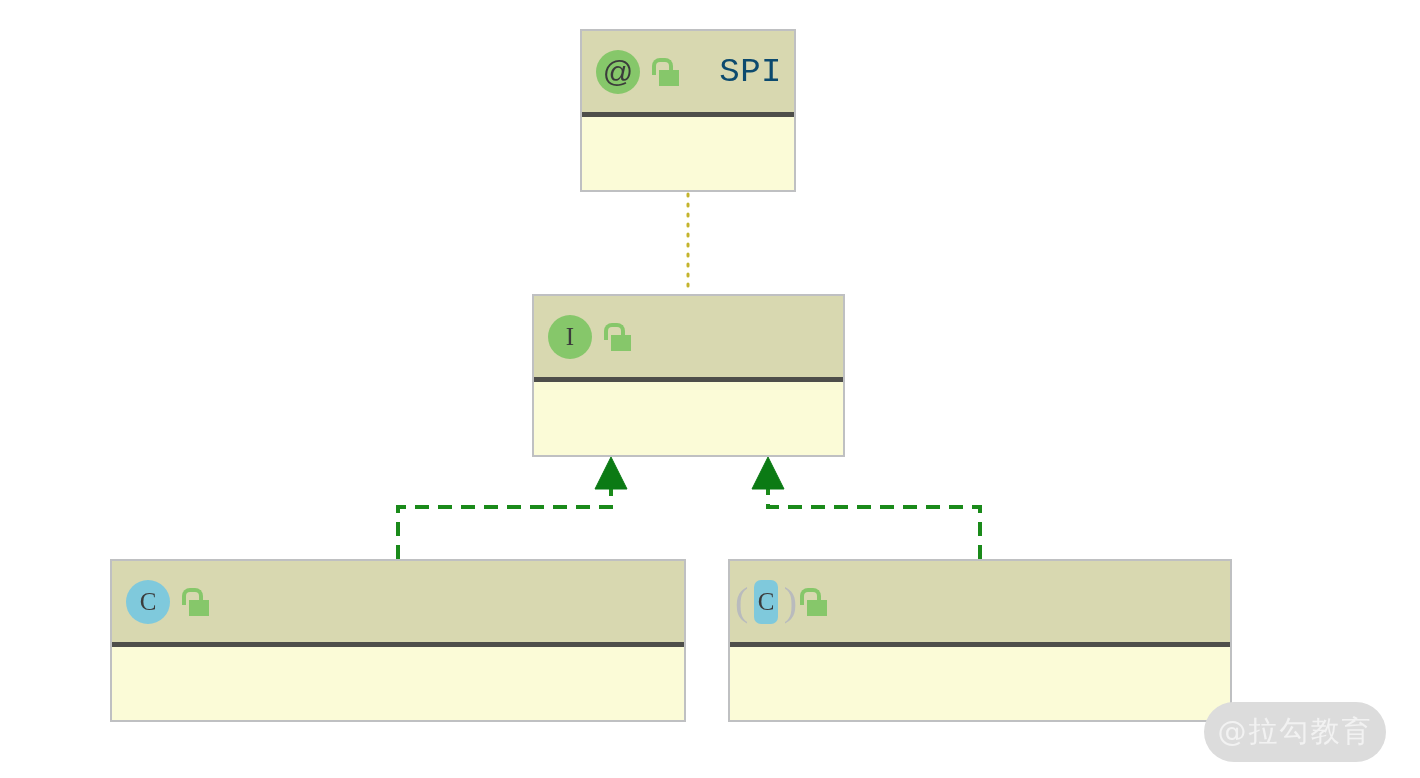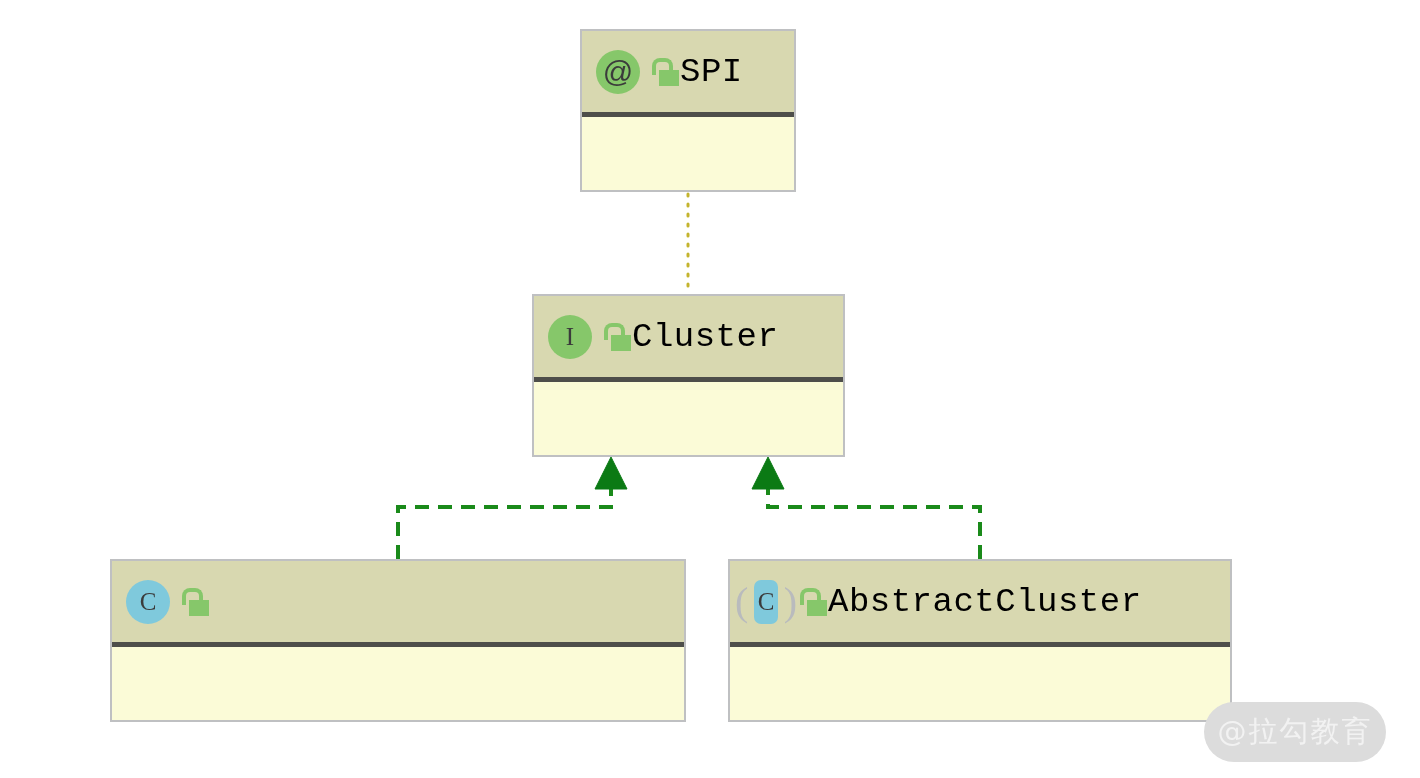--- a/index.html
+++ b/index.html
@@ -117,24 +117,24 @@
   .lock-body {
     position: absolute;
     left: 9px;
     top: 15px;
     width: 20px;
     height: 16px;
     background: #86c76a;
   }
   .node-title {
     flex: 1 1 auto;
-    text-align: left;
+    text-align: right;
     font-family: "Liberation Mono", "DejaVu Sans Mono", monospace;
     font-size: 34px;
-    color: #000000;
+    color: #0c4a6e;
     letter-spacing: 0.5px;
     padding-right: 12px;
     white-space: nowrap;
   }
   
   #watermark {
     position: absolute;
     display: flex;
     align-items: center;
     justify-content: center;
@@ -179,21 +179,20 @@
 
   <div class="uml-node" id="node-cluster" style="left: 532px; top: 294px; width: 313px; height: 163px; border-color: rgb(191, 192, 194); background: rgb(251, 251, 215);">
     <div class="uml-header" style="height: 86px; background: rgb(216, 216, 176);">
       <span class="stereo-icon">
         <span class="circ green">I</span>
       </span>
       <span class="lock-icon">
         <span class="lock-shackle"></span>
         <span class="lock-body"></span>
       </span>
-      <span class="node-title">Cluster</span>
     </div>
     <div class="uml-body" style="height: 73px; background: rgb(251, 251, 215);"></div>
   </div>
 
   <div class="uml-node" id="node-mock" style="left: 110px; top: 559px; width: 576px; height: 163px; border-color: rgb(191, 192, 194); background: rgb(251, 251, 215);">
     <div class="uml-header" style="height: 86px; background: rgb(216, 216, 176);">
       <span class="stereo-icon">
         <span class="circ blue">C</span>
       </span>
       <span class="lock-icon">
@@ -209,20 +208,19 @@
       <span class="stereo-icon">
         <span class="abstract-paren l">(</span>
         <span class="abstract-pill"></span>
         <span class="abstract-pill-letter">C</span>
         <span class="abstract-paren r">)</span>
       </span>
       <span class="lock-icon">
         <span class="lock-shackle"></span>
         <span class="lock-body"></span>
       </span>
-      <span class="node-title">AbstractCluster</span>
     </div>
     <div class="uml-body" style="height: 73px; background: rgb(251, 251, 215);"></div>
   </div>
 
   <div id="watermark" style="left: 1204px; top: 702px; width: 182px; height: 60px; background: rgb(220, 220, 220); color: rgb(242, 242, 242);">@拉勾教育</div>
 
 </div>
 
 </body></html>

